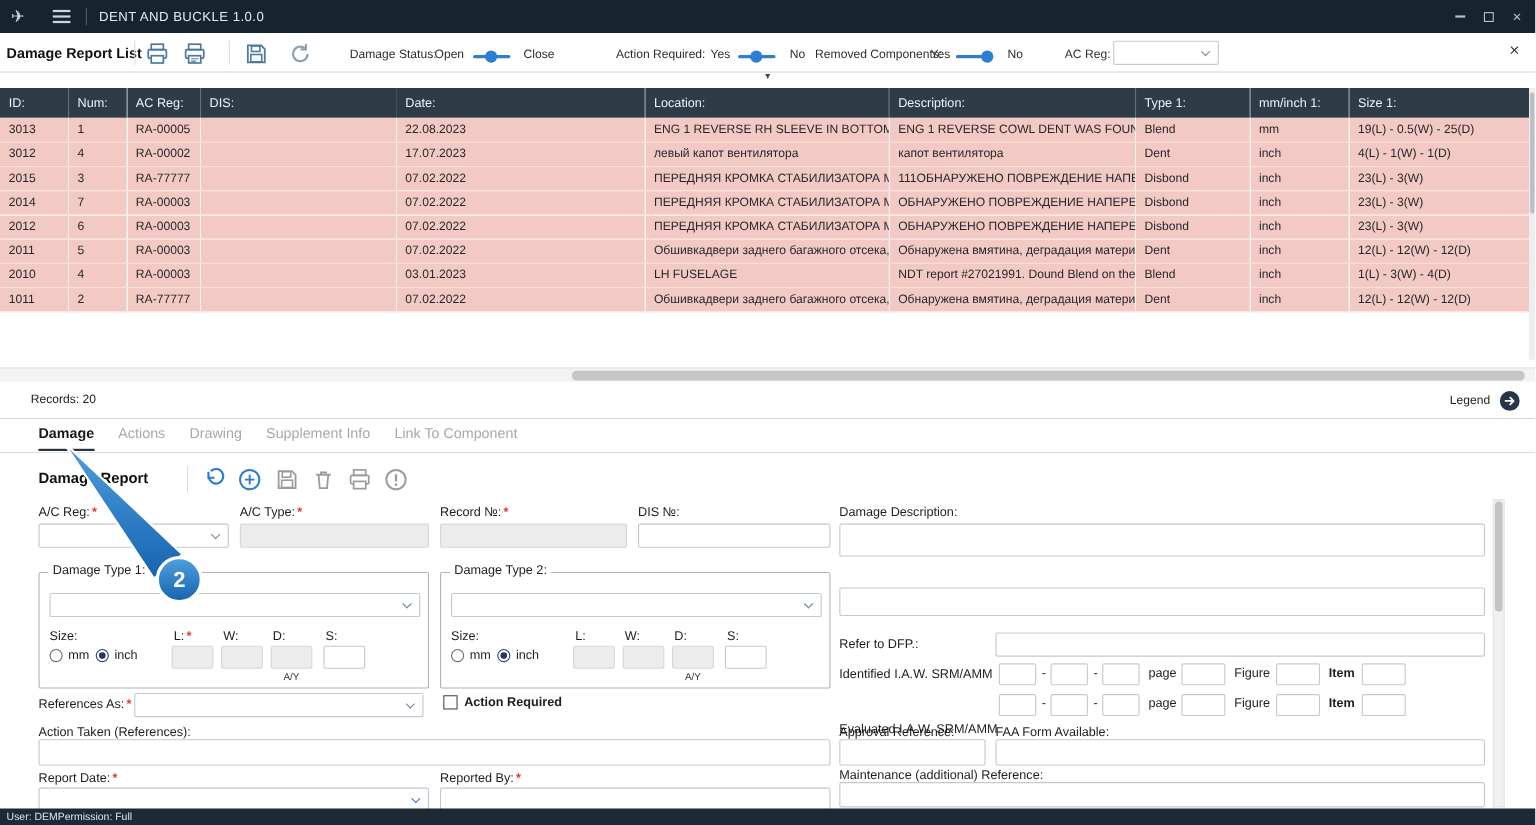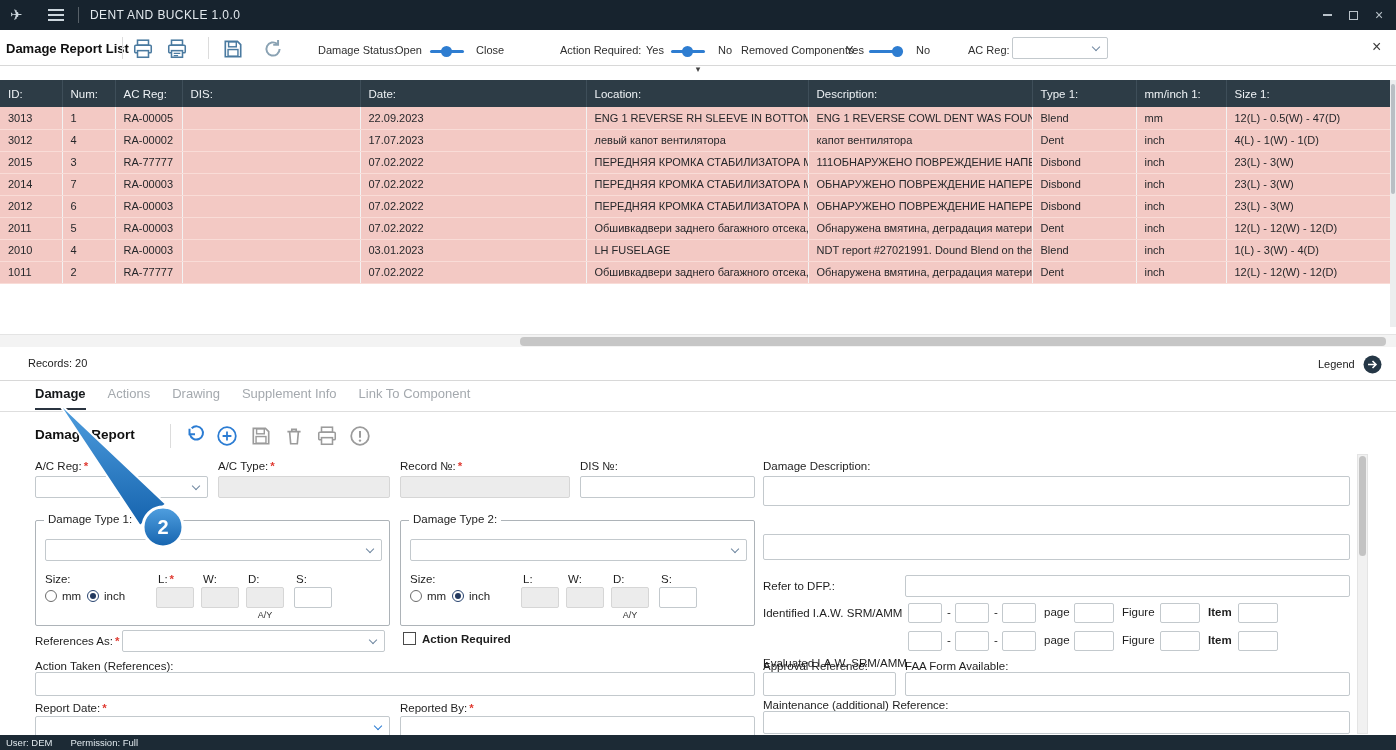--- a/index.html
+++ b/index.html
@@ -89,21 +89,21 @@
   .cbx { position:absolute; width:13px; height:13px; background:#fff; border:1px solid #4a4a4a; cursor:pointer; }
   .form-vscroll { position:absolute; left:1357px; top:454px; width:11px; height:280px; background:#f1f1f1;
                   border:1px solid #e4e4e4; }
   .form-vscroll .thumb { margin:1px; height:100px; background:#c3c3c3; border-radius:4px; }
 
   
   .annotation { position:absolute; left:40px; top:393px; z-index:60; pointer-events:none; }
 
   
   .statusbar { position:absolute; left:0; right:0; bottom:0; height:15px; background:#1c2a35; z-index:40;
-               display:flex; align-items:center; gap:18px; padding-left:6px;
+               display:flex; align-items:center; padding-left:6px;
                font-size:9.5px; color:#dfe7ec; }
 </style>
 </head>
 <body>
 
 <div class="app">
 
   <div class="titlebar">
     <span class="logo">✈</span>
     <span class="hamburger">
@@ -222,26 +222,26 @@
             <th>mm/inch 1:</th>
             <th>Size 1:</th>
           </tr>
         </thead>
       <tbody>
           <tr>
             <td>3013</td>
             <td>1</td>
             <td>RA-00005</td>
             <td></td>
-            <td>22.09.2023</td>
+            <td>22.08.2023</td>
             <td>ENG 1 REVERSE RH SLEEVE IN BOTTOM PLACE...</td>
             <td>ENG 1 REVERSE COWL DENT WAS FOUND</td>
             <td>Blend</td>
             <td>mm</td>
-            <td>12(L) - 0.5(W) - 47(D)</td>
+            <td>19(L) - 0.5(W) - 25(D)</td>
           </tr>
           <tr>
             <td>3012</td>
             <td>4</td>
             <td>RA-00002</td>
             <td></td>
             <td>17.07.2023</td>
             <td>левый капот вентилятора</td>
             <td>капот вентилятора</td>
             <td>Dent</td>

